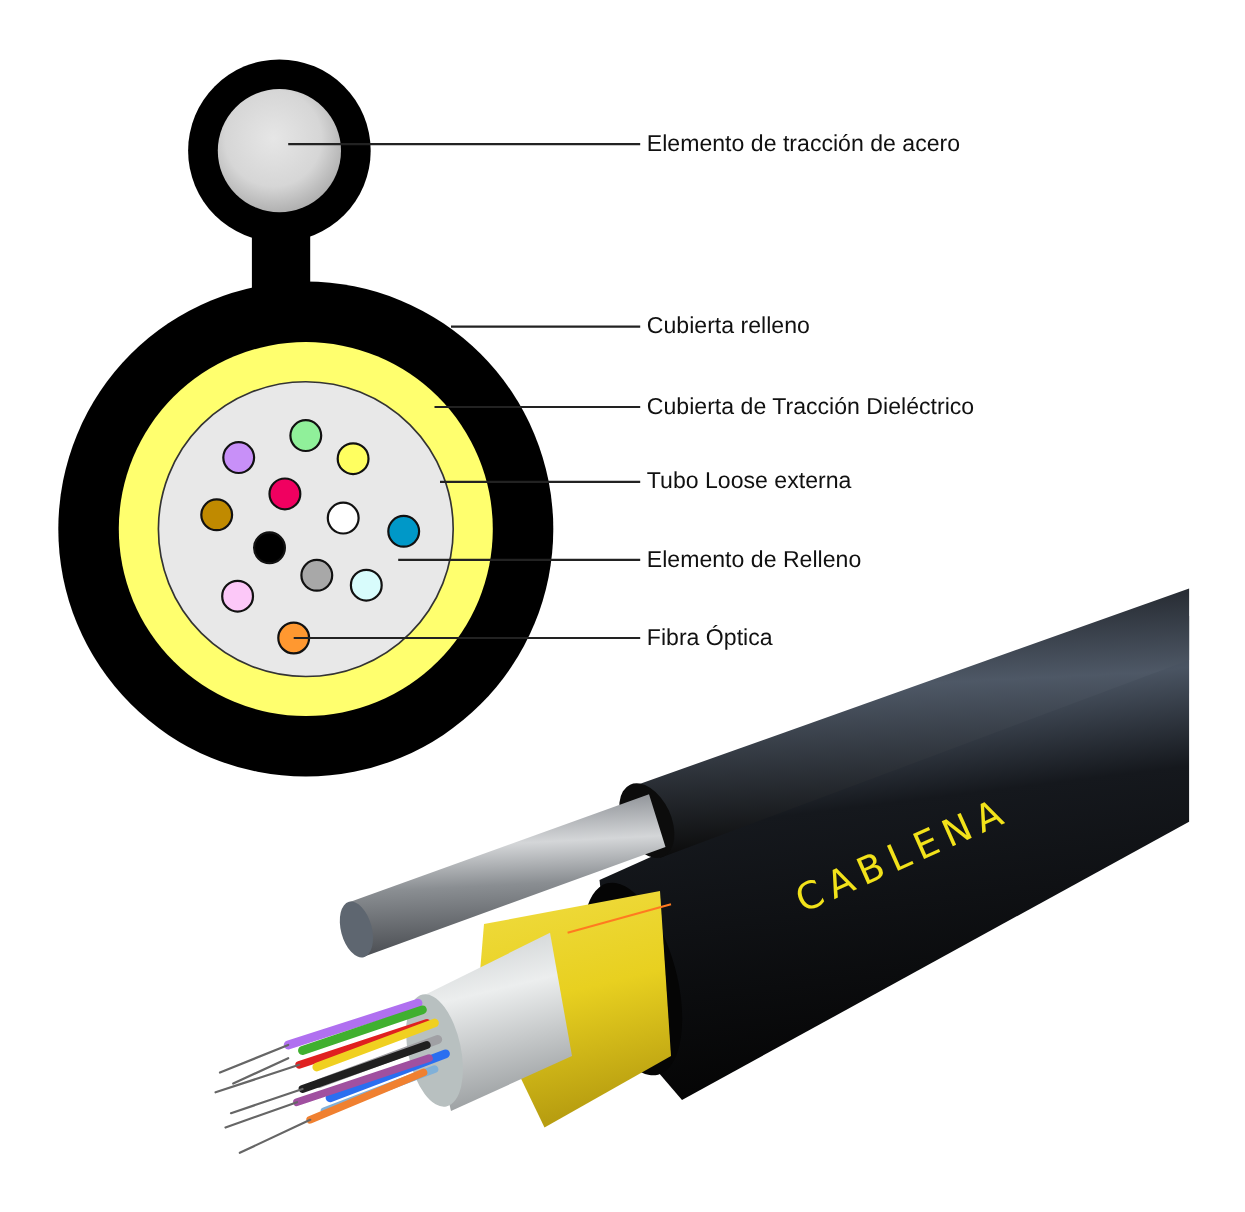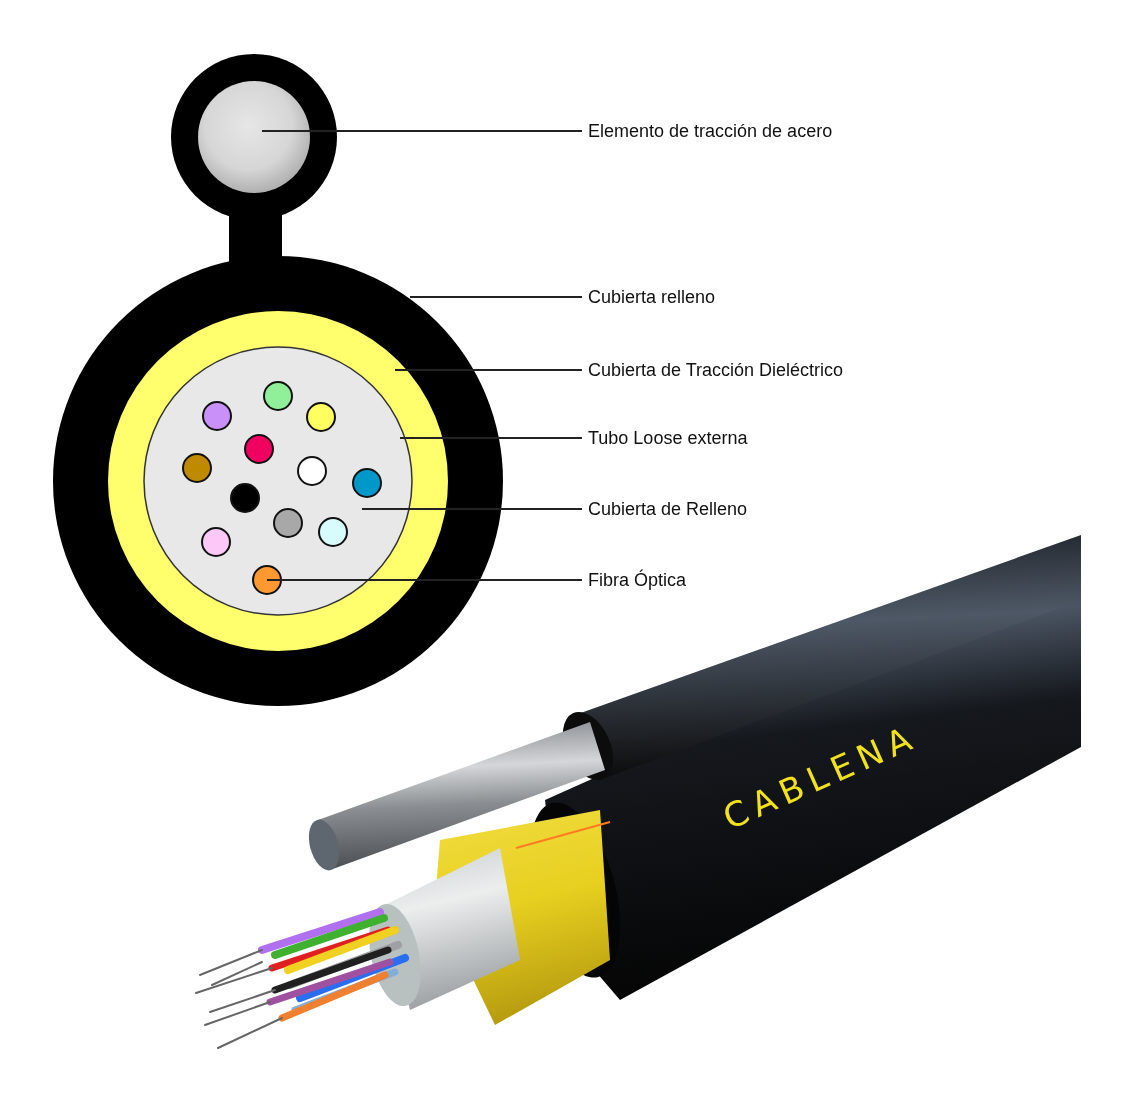--- a/index.html
+++ b/index.html
@@ -1,18 +1,18 @@
 <!DOCTYPE html>
 <html><head>
 <meta charset="utf-8">
 <style>
   html, body { margin: 0; padding: 0; background: #ffffff; }
   body { width: 1132px; height: 1102px; position: relative; overflow: hidden; font-family: "Liberation Sans", sans-serif; }
   #diagram { position: absolute; left: 0; top: 0; width: 1132px; height: 1102px; }
-  .label { position: absolute; left: 588px; font-family: "Liberation Sans", sans-serif; font-size: 18px; color: #111111; white-space: nowrap; line-height: 22px; }
+  .label { position: absolute; left: 588px; font-family: "Liberation Sans", sans-serif; font-size: 21px; color: #111111; white-space: nowrap; line-height: 22px; }
   .brand { font-family: "DejaVu Sans", sans-serif; font-size: 34px; letter-spacing: 7px; fill: #f2e21a; }
 </style>
 </head>
 <body>
 
 <svg id="diagram" viewBox="0 0 1132 1102" xmlns="http://www.w3.org/2000/svg">
   <defs>
     <radialGradient id="steelGrad" cx="45%" cy="40%" r="65%">
       <stop offset="0%" stop-color="#e6e6e6"></stop>
       <stop offset="60%" stop-color="#d6d6d6"></stop>
@@ -119,14 +119,14 @@
       <line x1="282" y1="1018" x2="218" y2="1048" stroke="#666" stroke-width="2"></line>
     </g>
     <text class="brand" x="730" y="830" transform="rotate(-24 730 830)">CABLENA</text>
   </g>
 </svg>
 
 <div class="label" style="top:120px">Elemento de tracción de acero</div>
 <div class="label" style="top:286px">Cubierta relleno</div>
 <div class="label" style="top:359px">Cubierta de Tracción Dieléctrico</div>
 <div class="label" style="top:427px">Tubo Loose externa</div>
-<div class="label" style="top:498px">Cubierta de Relleno</div>
+<div class="label" style="top:498px">Elemento de Relleno</div>
 <div class="label" style="top:569px">Fibra Óptica</div>
 
 </body></html>

